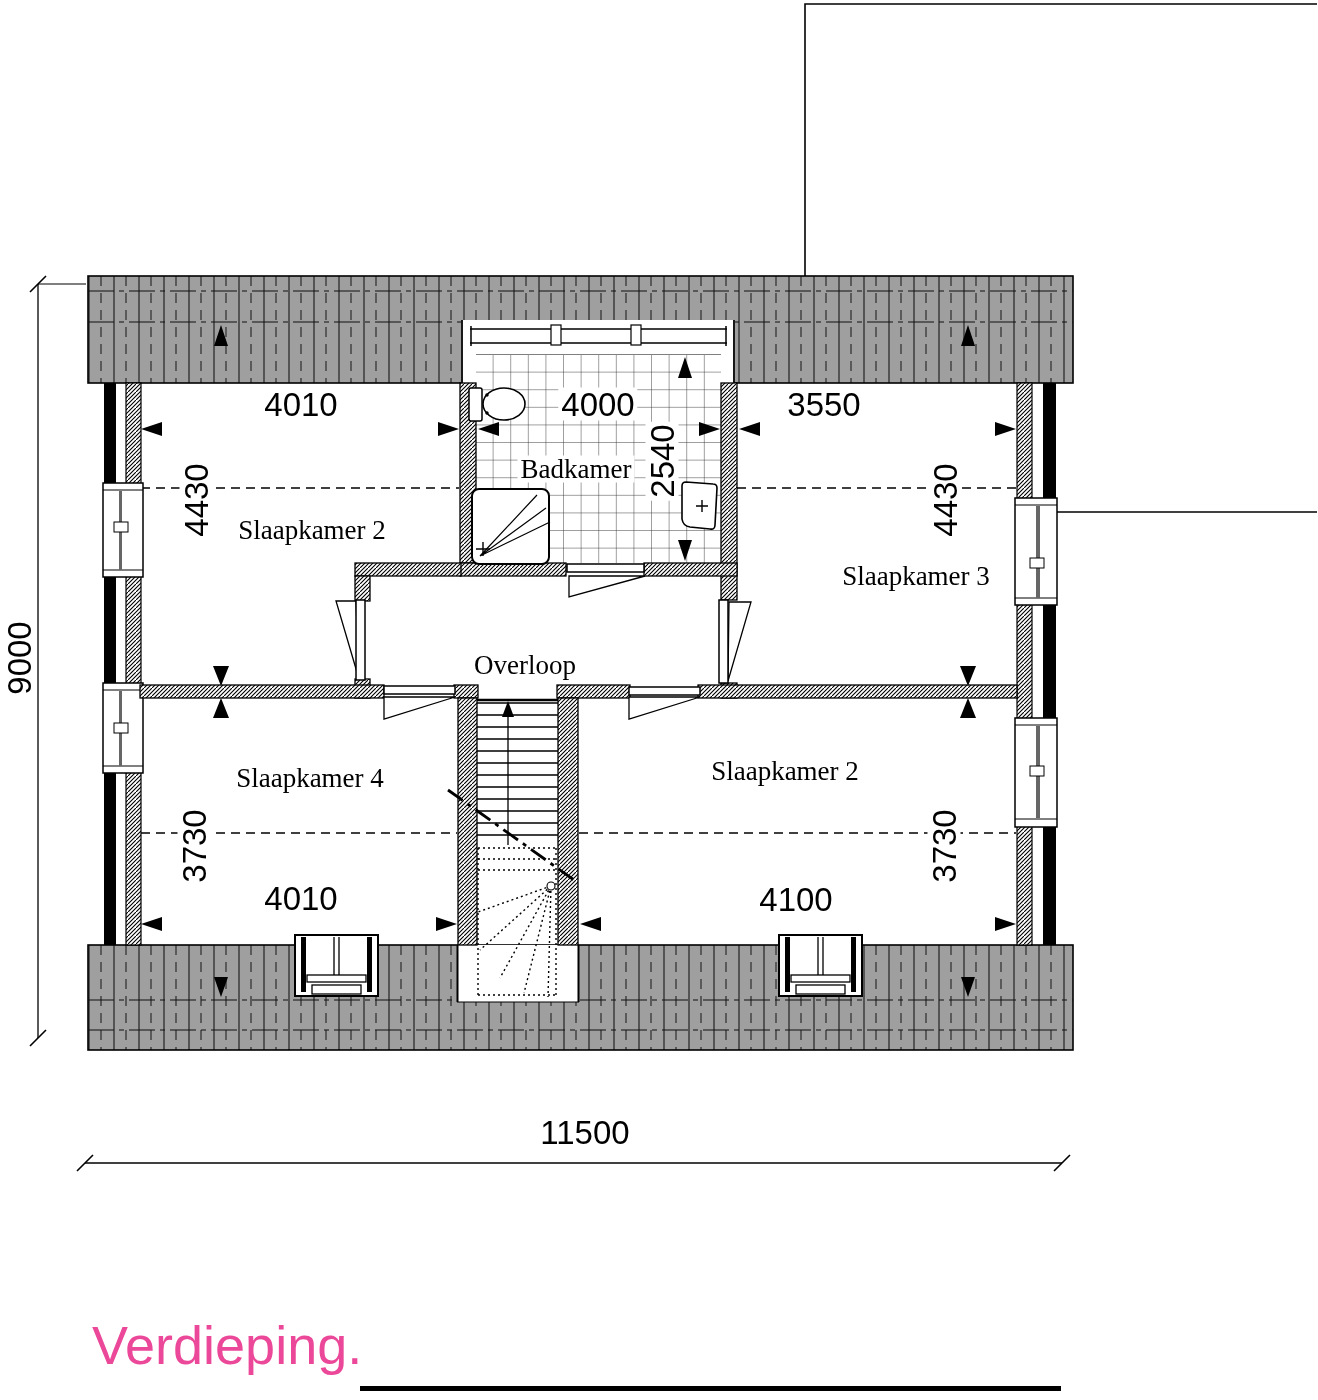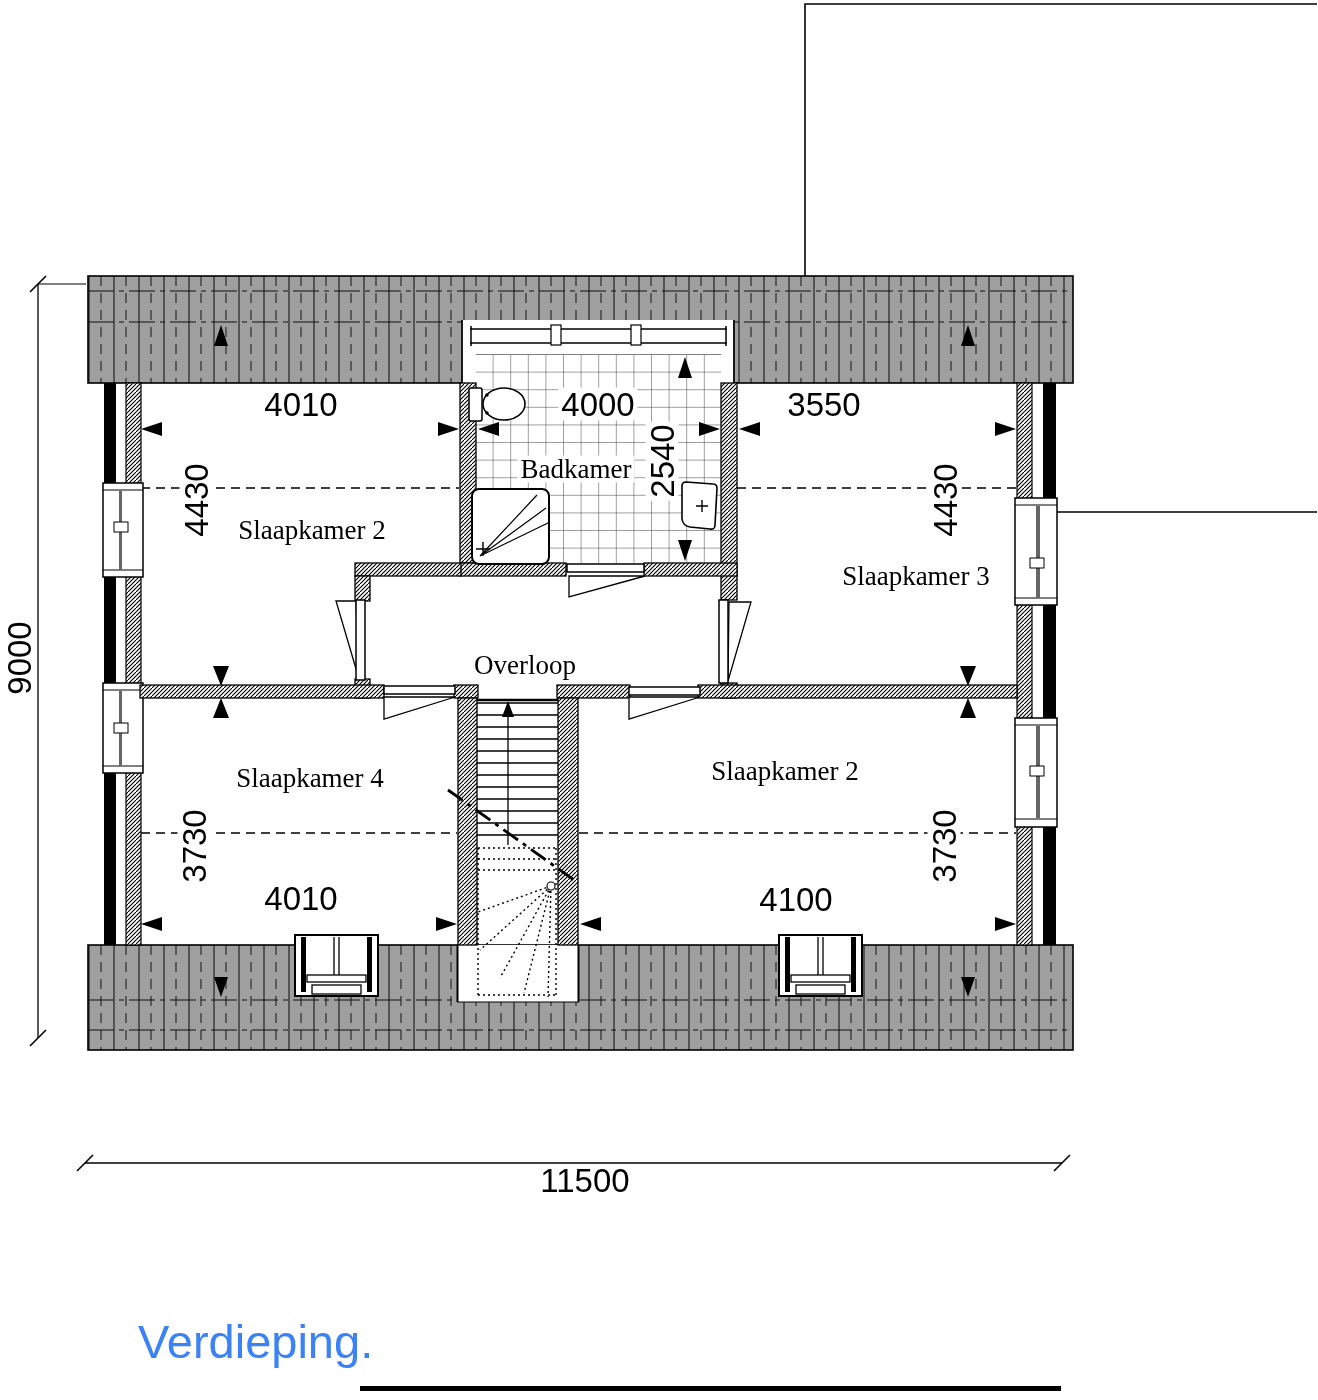--- a/index.html
+++ b/index.html
@@ -5,21 +5,21 @@
   html,body{margin:0;padding:0;background:#fff;}
   #canvas{position:relative;width:1318px;height:1400px;background:#ffffff;overflow:hidden;
           font-family:"Liberation Sans",sans-serif;color:#000;}
   #plan-svg{position:absolute;left:0;top:0;}
   .lbl{position:absolute;transform:translate(-50%,-50%);font-family:"Liberation Serif",serif;
        font-size:27px;line-height:1;white-space:nowrap;color:#000;background:#fff;padding:0 3px;}
   .dim{position:absolute;transform:translate(-50%,-50%);font-family:"Liberation Sans",sans-serif;
        font-size:33px;line-height:1;white-space:nowrap;color:#000;background:#fff;padding:0 3px;}
   .dim.vert{transform:translate(-50%,-50%) rotate(-90deg);}
   .title{position:absolute;left:92px;top:1318px;font-family:"Liberation Sans",sans-serif;
-         font-size:47px;line-height:1;color:#3b82f6;margin-left:46px;}
+         font-size:54px;line-height:1;color:#ec4899;}
   .title-underline{position:absolute;left:360px;top:1386px;width:701px;height:5px;background:#000;}
 </style>
 </head>
 <body>
 
 <div id="canvas">
 
 <svg id="plan-svg" width="1318" height="1400" viewBox="0 0 1318 1400">
   <defs>
     <pattern id="hatch" patternUnits="userSpaceOnUse" width="8" height="8">
@@ -251,18 +251,18 @@
 <div class="dim" style="left:598px;top:404px">4000</div>
 <div class="dim" style="left:824px;top:404px">3550</div>
 <div class="dim vert" style="left:196px;top:500px">4430</div>
 <div class="dim vert" style="left:945px;top:500px">4430</div>
 <div class="dim vert" style="left:662px;top:461px">2540</div>
 <div class="dim vert" style="left:194px;top:846px">3730</div>
 <div class="dim vert" style="left:944px;top:846px">3730</div>
 <div class="dim" style="left:301px;top:898px">4010</div>
 <div class="dim" style="left:796px;top:899px">4100</div>
 <div class="dim vert" style="left:19px;top:658px;background:transparent">9000</div>
-<div class="dim" style="left:585px;top:1180px;background:transparent">11500</div>
+<div class="dim" style="left:585px;top:1132px;background:transparent">11500</div>
 
 <div class="title">Verdieping.</div>
 <div class="title-underline"></div>
 
 </div>
 
 </body></html>

